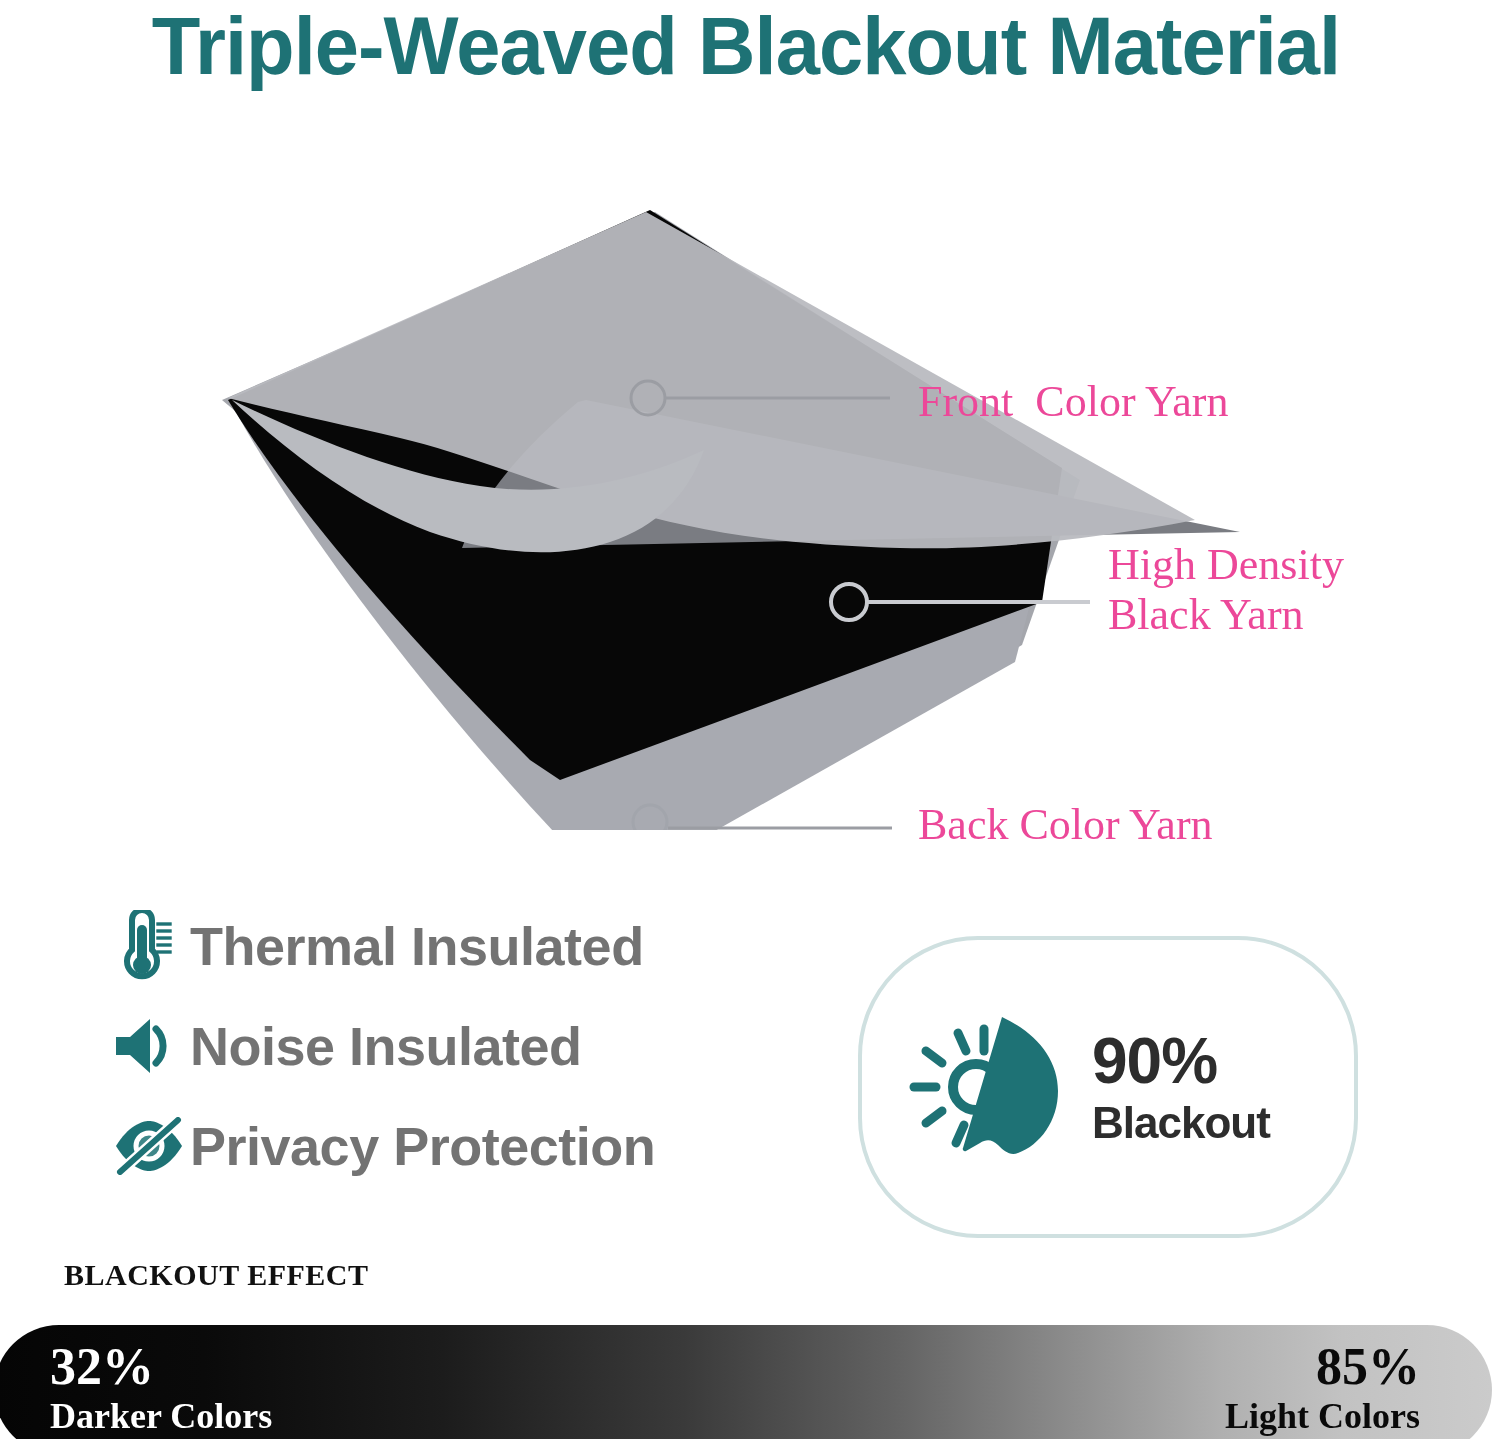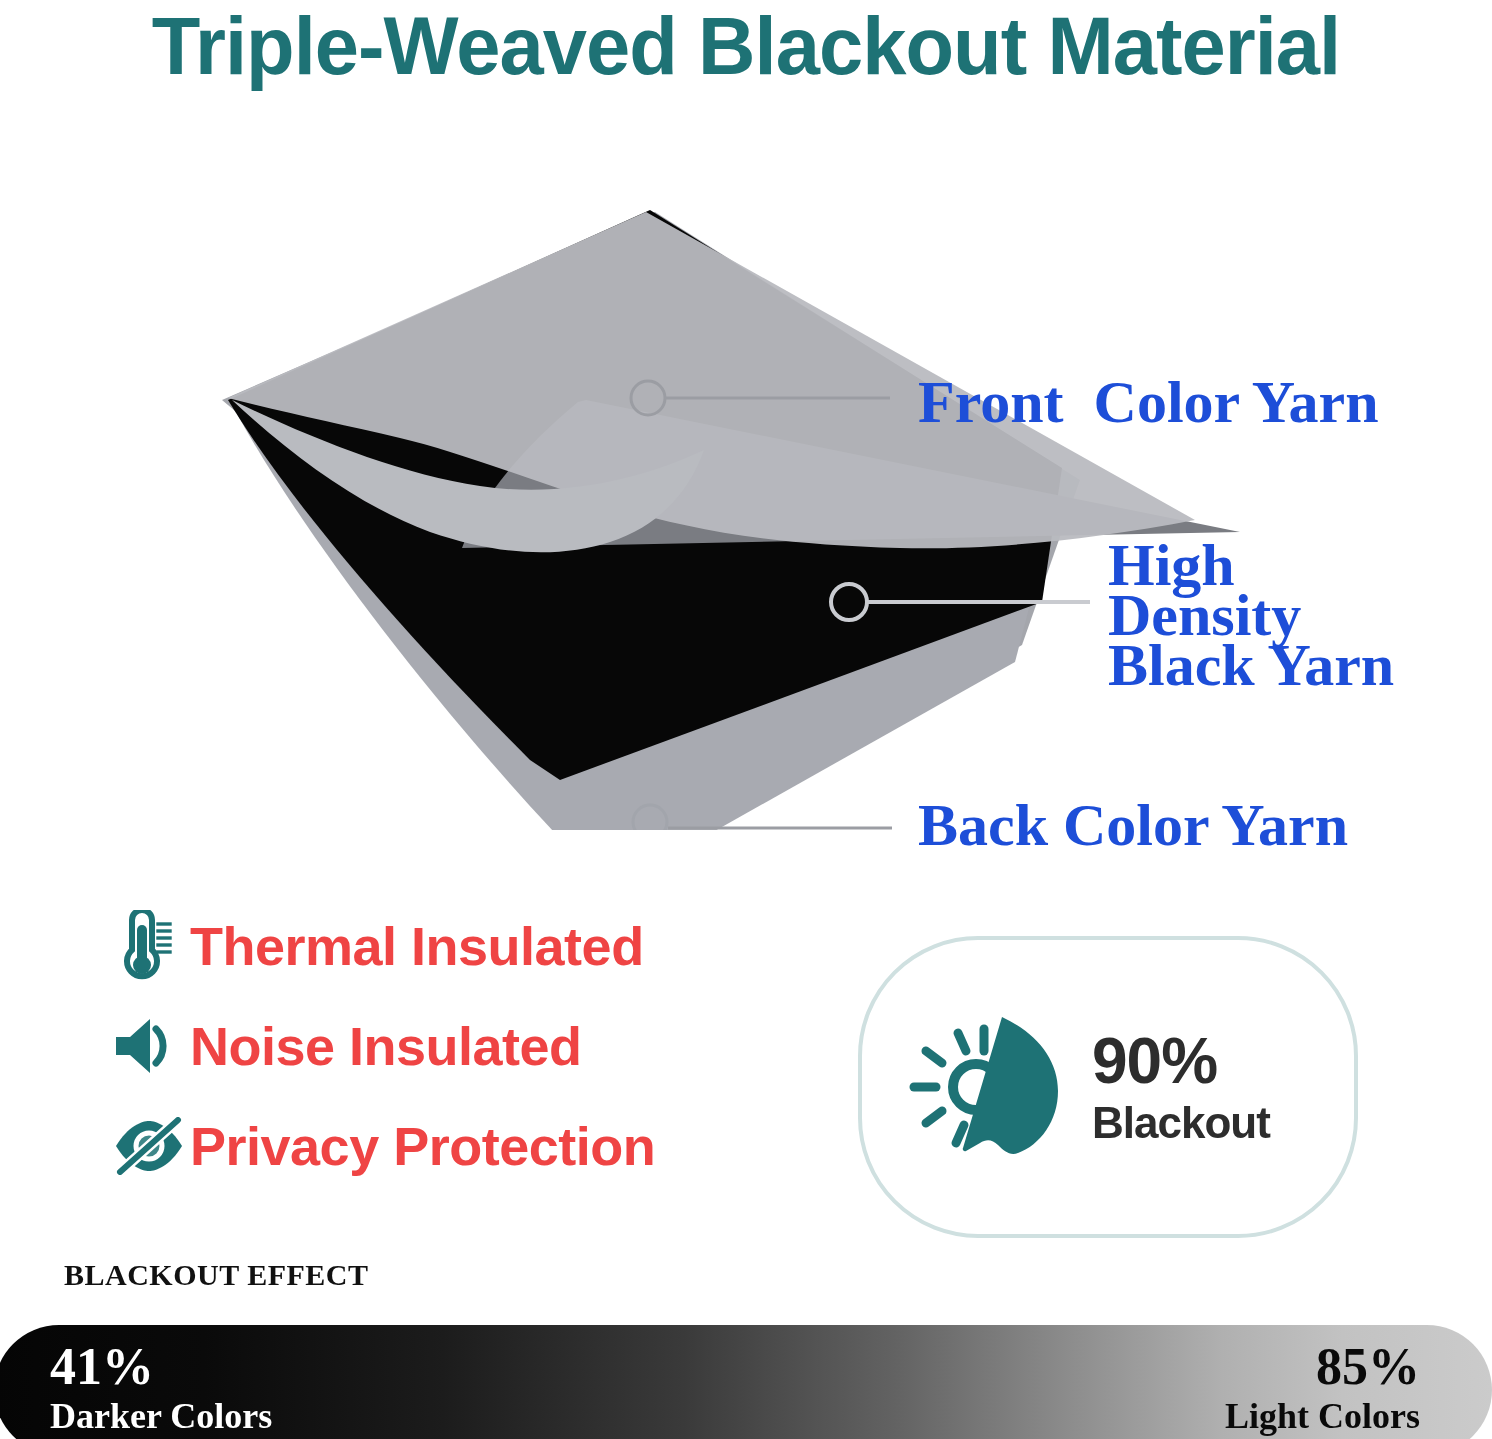--- a/index.html
+++ b/index.html
@@ -44,23 +44,23 @@
   }
   .diagram svg {
     display: block;
     width: 1492px;
     height: 680px;
   }
 
   .lead-label {
     position: absolute;
     font-family: "Liberation Serif", "DejaVu Serif", serif;
-    font-weight: bold;
-    color: #1d4ed8;
-    font-size: 60px;
+    font-weight: normal;
+    color: #ec4899;
+    font-size: 44px;
     line-height: 50px;
     white-space: pre;
   }
   #label-front      { left: 918px; top: 227px; }
   #label-highdens   { left: 1108px; top: 390px; line-height: 50px; white-space: normal; width: 300px;}
   #label-back       { left: 918px; top: 650px; }
 
   
   .features {
     position: absolute;
@@ -80,21 +80,21 @@
     display: flex;
     align-items: center;
     justify-content: flex-start;
   }
   .feature-icon svg { display: block; }
   .feature-label {
     font-family: "Liberation Sans", sans-serif;
     font-weight: bold;
     font-size: 54px;
     line-height: 58px;
-    color: #ef4444;
+    color: #737373;
     letter-spacing: -0.5px;
     white-space: nowrap;
   }
 
   
   .badge {
     position: absolute;
     left: 858px;
     top: 936px;
     width: 500px;
@@ -417,20 +417,20 @@
   <span class="badge-text">
     <span class="badge-pct">90%</span>
     <span class="badge-word">Blackout</span>
   </span>
 </div>
 
 <div class="effect-heading">BLACKOUT EFFECT</div>
 
 <div class="gradient-bar">
   <div class="bar-left">
-    <span class="bar-pct">41%</span>
+    <span class="bar-pct">32%</span>
     <span class="bar-sub">Darker Colors</span>
   </div>
   <div class="bar-right">
     <span class="bar-pct">85%</span>
     <span class="bar-sub">Light Colors</span>
   </div>
 </div>
 
 </body></html>

